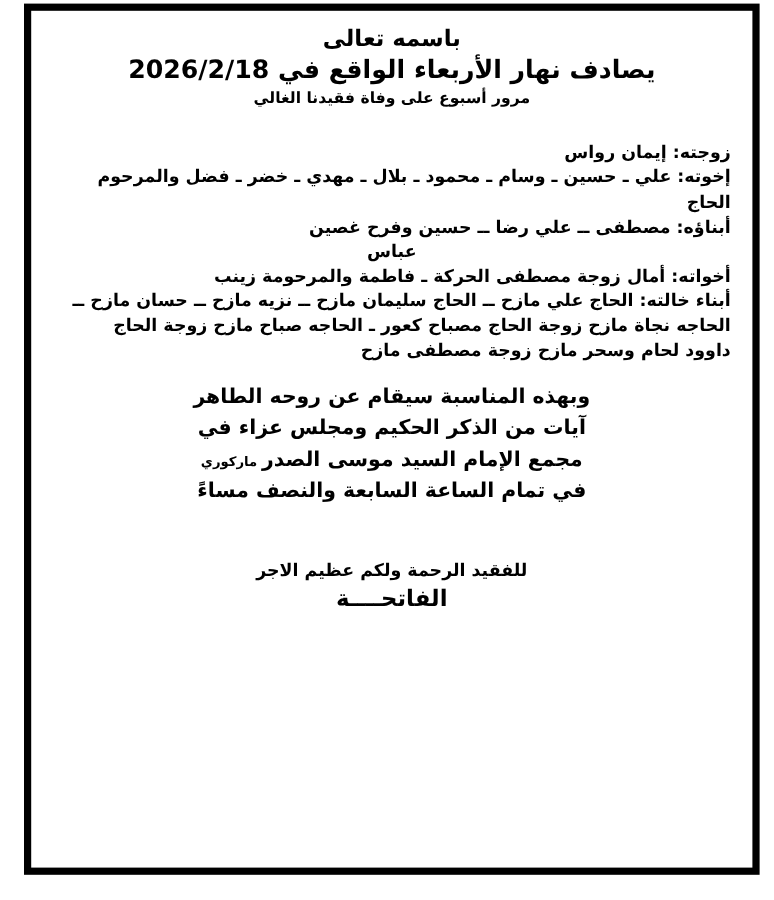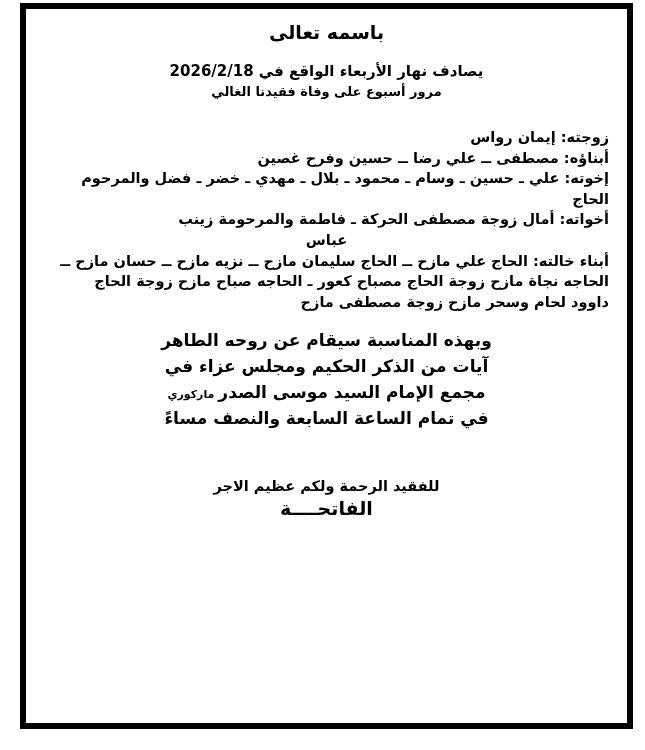--- a/index.html
+++ b/index.html
@@ -32,21 +32,21 @@
     direction: rtl;
     text-align: center;
   }
 
   .hdr-line {
     font-weight: bold;
     line-height: 1.30;
     letter-spacing: 0;
   }
   .hdr-basmala { font-size: 19px; margin-top: 2px; }
-  .hdr-date    { font-size: 15px; margin-top: 17px; }
+  .hdr-date    { font-size: 21px; margin-top: 0; }
   .hdr-week    { font-size: 13px; margin-top: 3px; text-align: center; }
   .hdr-name {
     font-size: 27px;
     font-weight: bold;
     margin-top: 6px;
     line-height: 1.25;
     word-spacing: 4px;
   }
 
   .family-block {
@@ -112,24 +112,24 @@
   <div id="notice-body">
 
     <div>
       <div class="hdr-line hdr-basmala">باسمه تعالى</div>
       <div class="hdr-line hdr-date">يصادف نهار الأربعاء الواقع في 2026/2/18</div>
       <div class="hdr-line hdr-week">مرور أسبوع على وفاة فقيدنا الغالي</div>
     </div>
 
     <div class="family-block">
       <div class="family-line">زوجته: إيمان رواس</div>
+      <div class="family-line">إخوته: علي ـ حسين ـ وسام ـ محمود ـ بلال ـ مهدي ـ خضر ـ فضل والمرحوم الحاج</div>
       <div class="family-line">أبناؤه: مصطفى ــ علي رضا ــ حسين وفرح غصين</div>
-      <div class="family-line">إخوته: علي ـ حسين ـ وسام ـ محمود ـ بلال ـ مهدي ـ خضر ـ فضل والمرحوم الحاج</div>
+      <div class="family-line is-centered">عباس</div>
       <div class="family-line">أخواته: أمال زوجة مصطفى الحركة ـ فاطمة والمرحومة زينب</div>
-      <div class="family-line is-centered">عباس</div>
       <div class="family-line">أبناء خالته: الحاج علي مازح ــ الحاج سليمان مازح ــ نزيه مازح ــ حسان مازح ــ</div>
       <div class="family-line">الحاجه نجاة مازح زوجة الحاج مصباح كعور ـ  الحاجه صباح مازح زوجة الحاج</div>
       <div class="family-line">داوود لحام وسحر مازح زوجة مصطفى مازح</div>
     </div>
 
     <div class="ceremony-block">
       <div class="cer-line">وبهذه المناسبة سيقام عن روحه الطاهر</div>
       <div class="cer-line">آيات من الذكر الحكيم ومجلس عزاء في</div>
       <div class="cer-line">
         <span>مجمع الإمام السيد موسى الصدر</span><span class="cer-venue-sub">ماركوري</span>

